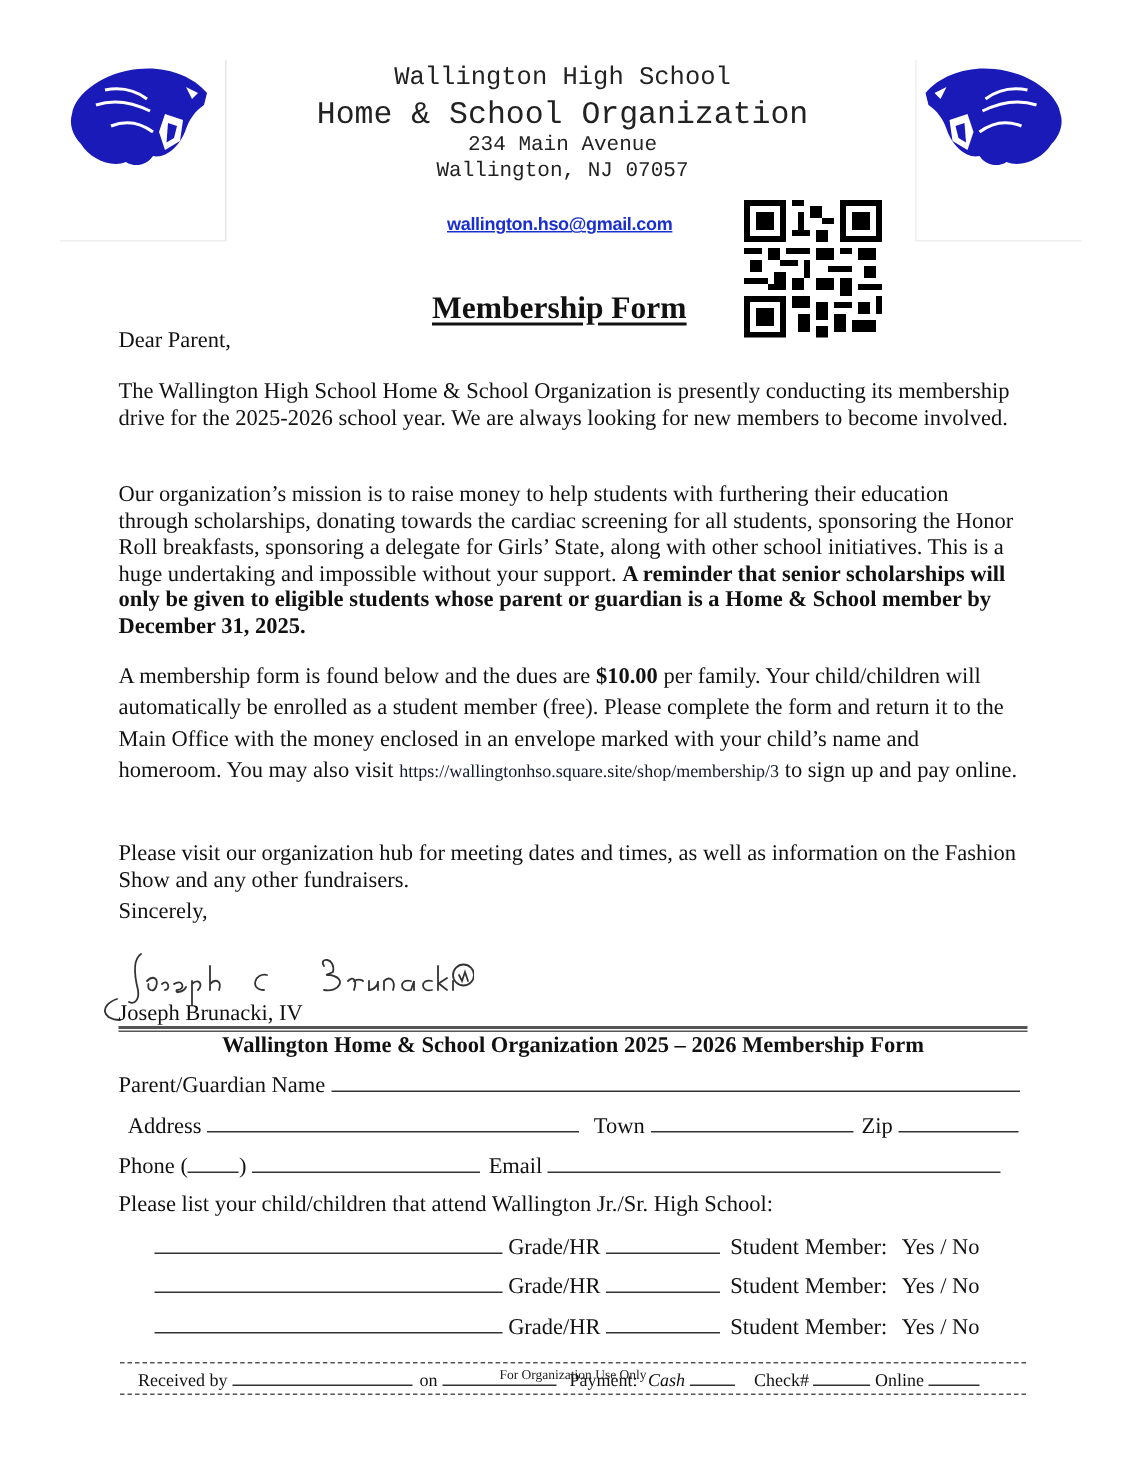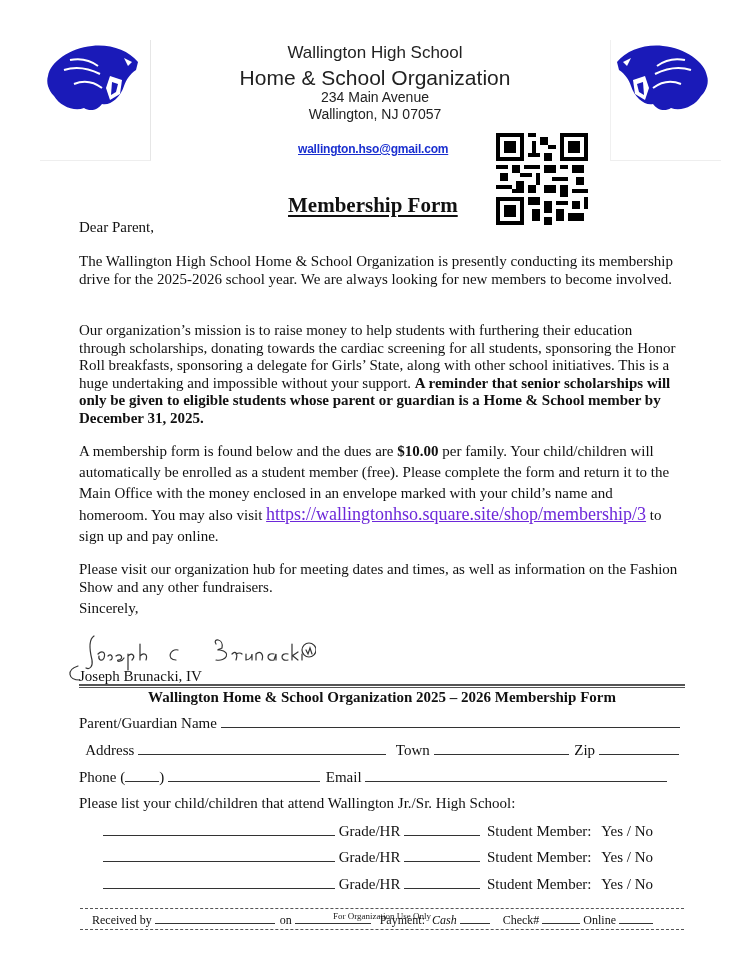--- a/index.html
+++ b/index.html
@@ -1,32 +1,32 @@
 <!DOCTYPE html>
 <html><head>
 <meta charset="utf-8">
 <style>
   html, body { margin: 0; padding: 0; background: #ffffff; }
   body { width: 750px; height: 978px; position: relative; overflow: hidden;
          font-family: "Liberation Serif", "DejaVu Serif", serif; color: #111; }
   .abs { position: absolute; }
   .logo-left { left: 40px; top: 40px; border-right: 1px solid #e6e6e6; border-bottom: 1px solid #eee; width: 110px; height: 120px; }
   .logo-right { left: 610px; top: 40px; border-left: 1px solid #f0f0f0; border-bottom: 1px solid #eee; width: 110px; height: 120px; }
-  .hdr { left: 180px; width: 390px; text-align: center; font-family: Liberation Sans, sans-serif; color: #222; }
+  .hdr { left: 180px; width: 390px; text-align: center; font-family: Liberation Mono, monospace; color: #222; }
   .hdr1 { top: 43px; font-size: 17px; }
   .hdr2 { top: 66px; font-size: 21px; }
   .hdr3 { top: 89px; font-size: 14px; }
   .hdr4 { top: 106px; font-size: 14px; }
   .email { left: 298px; top: 142px; font-family: "Liberation Sans", sans-serif; font-weight: bold; font-size: 12px; color: #1a2fd0; text-decoration: underline; letter-spacing: -0.2px; }
   .qr { left: 496px; top: 133px; width: 92px; height: 92px; }
   .title { left: 288px; top: 193px; font-size: 21px; font-weight: bold; text-decoration: underline; text-decoration-thickness: 2px; text-underline-offset: 3px; }
   .p { left: 79px; width: 600px; font-size: 15px; line-height: 17.5px; }
   .p b { font-weight: bold; }
   .p3 { line-height: 21px; }
-  .link { color: #6d28d9; text-decoration: underline; font-size: 18px; }
+  .link { color: #0f172a; font-size: 12px; }
   .sig-img { left: 66px; top: 630px; }
   .dline { left: 79px; width: 606px; height: 0; border-top: 2px solid #555; }
   .form-title { left: 79px; width: 606px; top: 689px; text-align: center; font-size: 15px; font-weight: bold; }
   .row { left: 79px; width: 606px; font-size: 15px; white-space: nowrap; }
   .blank { display: inline-block; border-bottom: 1px solid #333; height: 13px; vertical-align: baseline; }
   .sep { left: 80px; width: 604px; top: 902px; font-size: 9px; text-align: center; white-space: nowrap; overflow: hidden; color: #222; }
   .sep .dash { flex: 1; border-top: 1px dashed #555; height: 0; margin-top: 6px; }
   .seprow { display: flex; gap: 2px; flex-direction: column; }
   .used { left: 92px; width: 590px; top: 913px; font-size: 12px; white-space: nowrap; }
   .used .blank { height: 10px; }

